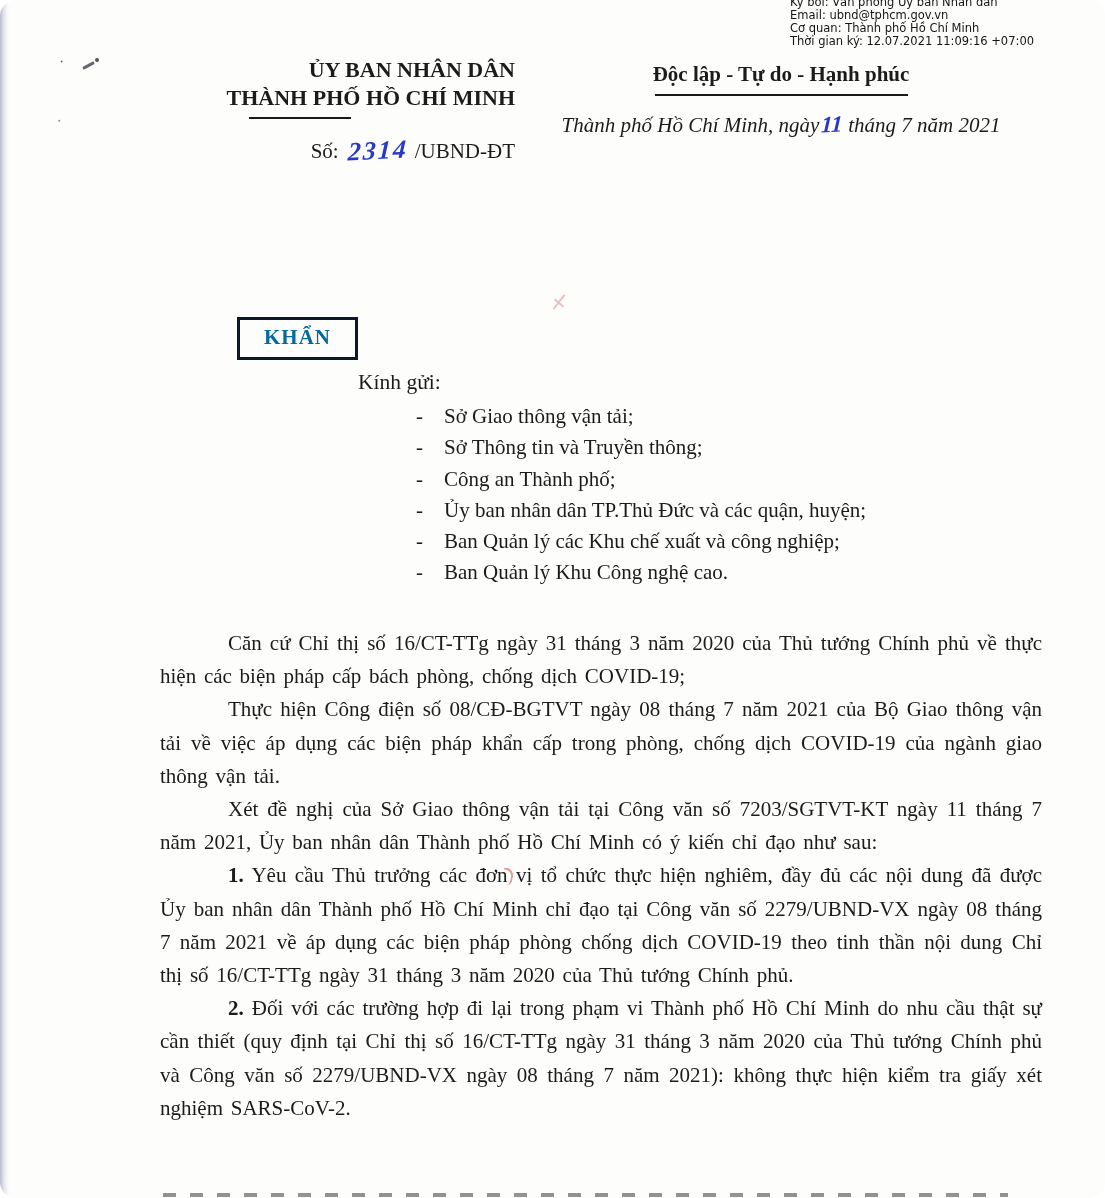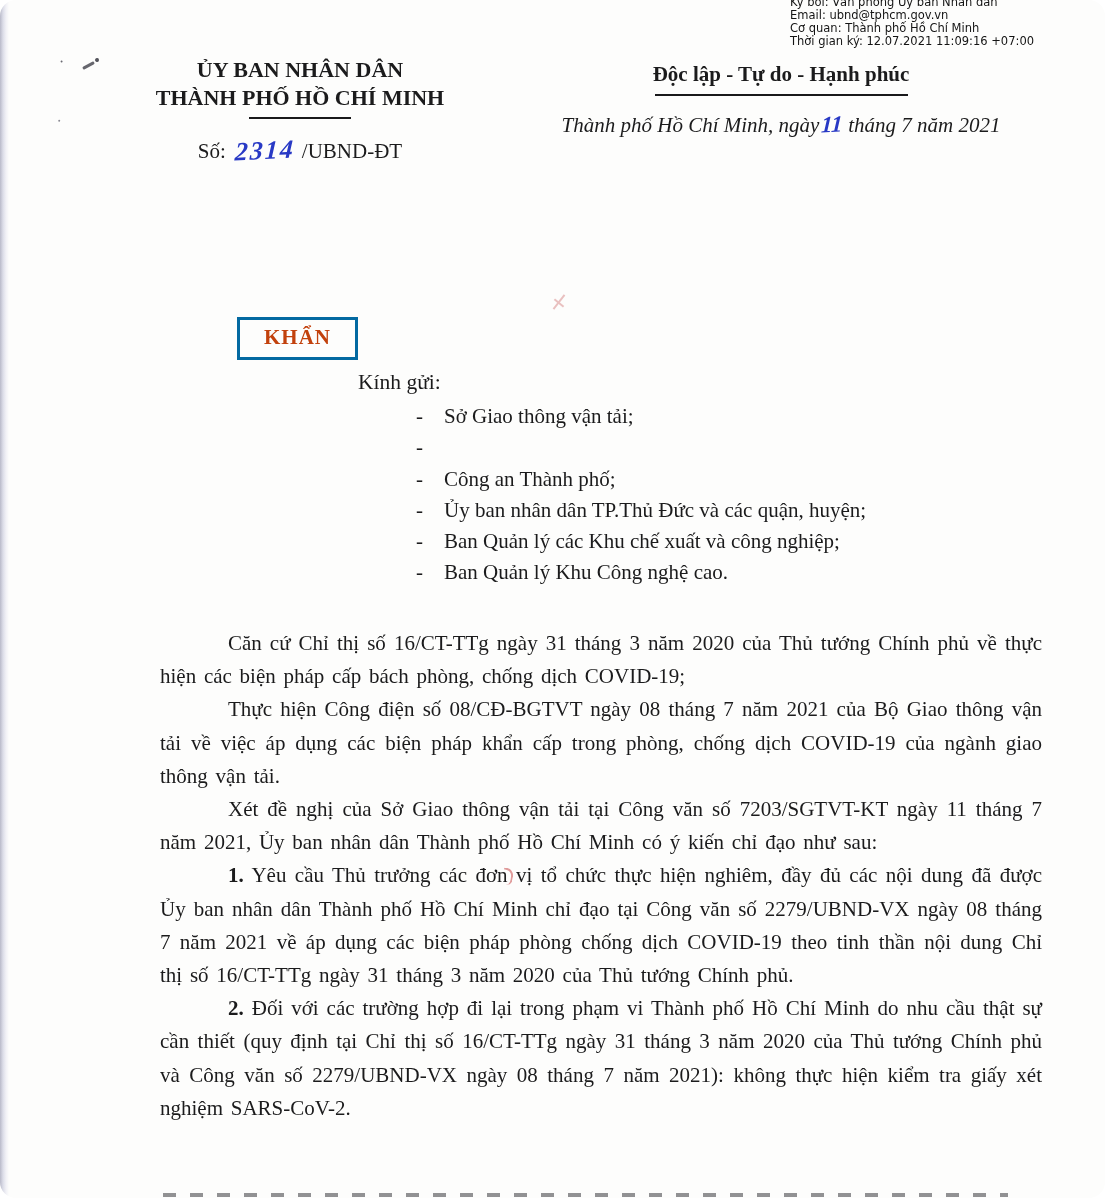--- a/index.html
+++ b/index.html
@@ -23,36 +23,36 @@
 
   
   .sig-block {
     position: absolute; left: 790px; top: -4px; width: 315px;
     font-family: "DejaVu Sans", "Liberation Sans", sans-serif;
     font-size: 11.5px; line-height: 13px; color: #141414;
     white-space: nowrap;
   }
 
   .col-left {
-    position: absolute; left: 85px; top: 56px; width: 430px; text-align: center;
+    position: absolute; left: 85px; top: 56px; width: 430px; text-align: right;
   }
   .org-line { font-weight: bold; font-size: 22px; line-height: 28px; }
   .org-underline { width: 102px; border-top: 2.5px solid #19191b; margin: 5px auto 0; }
   .doc-number { margin-top: 16px; font-size: 21px; white-space: nowrap; }
   .hand-blue {
     display: inline-block; color: #2839c5; font-style: italic; font-weight: 600;
     font-size: 26px; letter-spacing: 2px; transform: rotate(-3deg) skewX(-6deg);
     margin: 0 7px 0 9px; position: relative; top: 1px;
   }
   .subject { margin-top: 13px; font-size: 19.6px; line-height: 25px; padding: 0 6px; }
 
   .khan-box {
     position: absolute; left: 237px; top: 317px;
-    border: 3px solid #0369a1; padding: 5px 24px 7px;
-    font-weight: bold; font-size: 21px; letter-spacing: 1px; color: #c2410c;
+    border: 3px solid #0f172a; padding: 5px 24px 7px;
+    font-weight: bold; font-size: 21px; letter-spacing: 1px; color: #0369a1;
   }
 
   .col-right {
     position: absolute; left: 503px; top: 58px; width: 556px; text-align: center;
   }
   .nat-line1 { font-weight: bold; font-size: 21.5px; line-height: 26px; }
   .nat-line2 { font-weight: bold; font-size: 21px; margin-top: 4px; }
   .nat-underline { width: 253px; border-top: 2px solid #19191b; margin: 7px auto 0; }
   .date-line { margin-top: 16px; font-style: italic; font-size: 21px; white-space: nowrap; }
   .date-line .hand-blue { font-size: 23px; letter-spacing: 0; margin: 0 5px 0 2px; top: 0; }
@@ -139,20 +139,21 @@
 
   <div class="salutation">Kính gửi:</div>
 
   <div class="recipients">
     <div class="recipient-row">
       <span class="dash">-</span>
       <span>Sở Giao thông vận tải;</span>
     </div>
     <div class="recipient-row">
       <span class="dash">-</span>
+      <span>Sở Thông tin và Truyền thông;</span>
     </div>
     <div class="recipient-row">
       <span class="dash">-</span>
       <span>Công an Thành phố;</span>
     </div>
     <div class="recipient-row">
       <span class="dash">-</span>
       <span>Ủy ban nhân dân TP.Thủ Đức và các quận, huyện;</span>
     </div>
     <div class="recipient-row">

